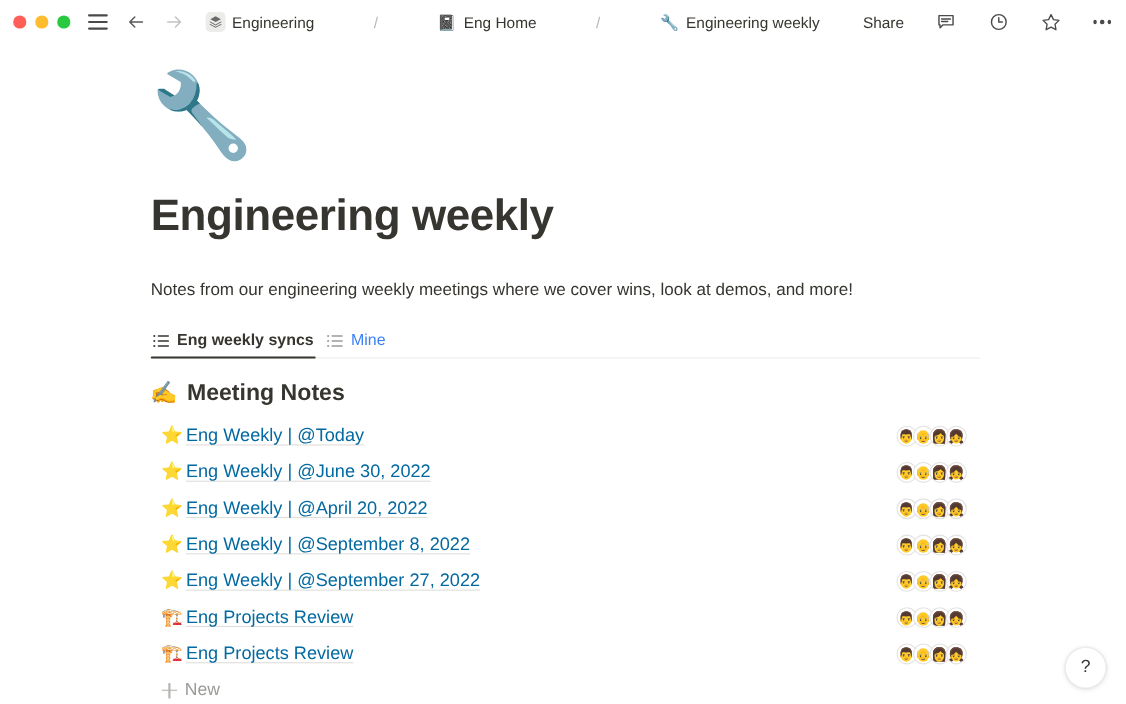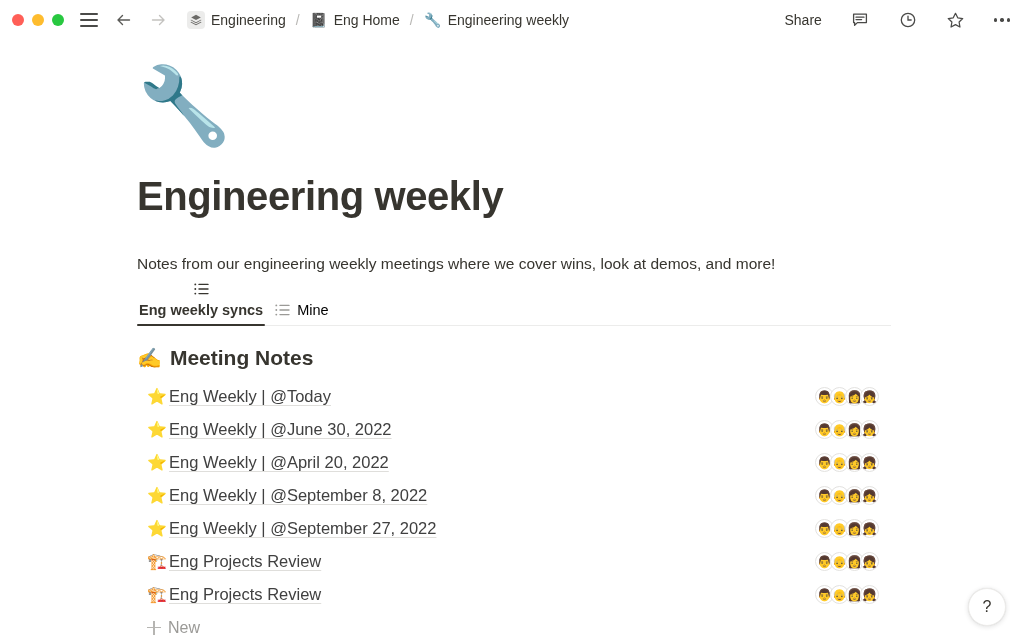--- a/index.html
+++ b/index.html
@@ -34,20 +34,21 @@
   .hamburger span { display: block; height: 1.6px; background: #4a4a48; border-radius: 1px; }
 
   .navarrows { margin-left: 16px; display: flex; align-items: center; gap: 14px; }
   .navarrows svg { display: block; }
 
   .crumbs {
     margin-left: 16px;
     display: flex; align-items: center;
     font-size: 14px;
     white-space: nowrap;
+    gap: 44px;
   }
   .crumb {
     display: flex; align-items: center; gap: 6px;
     color: #37352f;
     cursor: pointer;
     border-radius: 4px;
     padding: 2px 3px;
   }
   .crumb-ico {
     width: 18px; height: 18px;
@@ -103,23 +104,23 @@
     gap: 4px;
     border-bottom: 1px solid #ececeb;
     height: 31px;
   }
   .tab {
     display: flex; align-items: center; gap: 7px;
     font-size: 14.5px;
     padding: 0 6px 7px 2px;
     cursor: pointer;
     position: relative;
-    color: #000000;
-  }
-  .tab.active { color: #37352f; font-weight: bold; flex-direction: column; }
+    color: #3b82f6;
+  }
+  .tab.active { color: #37352f; font-weight: bold; }
   .tab.active:after {
     content: ""; position: absolute; left: 0; right: 4px; bottom: -1px;
     height: 2.4px; background: #37352f; border-radius: 1px;
   }
   .listicon { width: 15px; height: 12px; display: block; }
 
   
   .section-head {
     display: flex; align-items: center; gap: 8px;
     margin-top: 20px;
@@ -133,21 +134,21 @@
   .rows { margin-top: 10px; width: 754px; }
   .row {
     height: 33px;
     display: flex; align-items: center;
     cursor: pointer;
     padding-left: 10px;
   }
   .row-emoji { font-size: 16px; width: 22px; line-height: 1; user-select: none; }
   .row-title {
     font-size: 16.5px;
-    color: #404040;
+    color: #0369a1;
     text-decoration: underline;
     text-decoration-color: #dfdedb;
     text-underline-offset: 3px;
     text-decoration-thickness: 1.2px;
   }
   .row-spacer { flex: 1 1 auto; }
   .avatars { display: flex; align-items: center; padding-right: 12px; }
   .avatar {
     width: 19px; height: 19px; border-radius: 50%;
     background: #ffffff;

